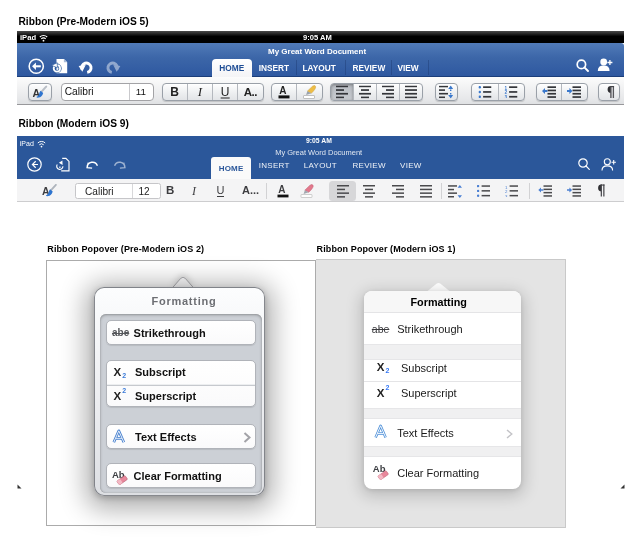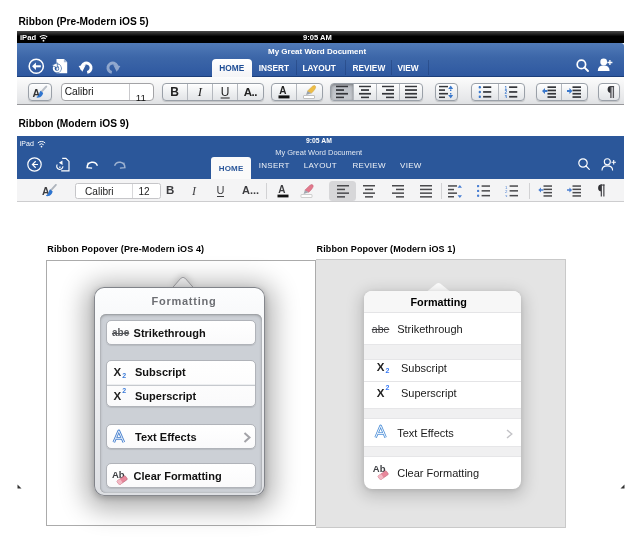--- a/index.html
+++ b/index.html
@@ -57,21 +57,21 @@
 #mpop{left:363.5px;top:291px;width:157px;height:197.5px;border-radius:8px;background:#fff;
  box-shadow:0 4px 16px 3px rgba(0,0,0,0.18),0 1px 4px rgba(0,0,0,0.1);}
 #mpop .row{position:absolute;left:0;width:100%;}
 .mlabel{position:absolute;left:33.7px;font-size:11px;color:#1a1a1a;white-space:nowrap;}
 .band{position:absolute;left:0;width:100%;background:#f0f0f1;border-top:1px solid #e6e6e8;border-bottom:1px solid #e6e6e8;box-sizing:border-box;}
 .hair{position:absolute;left:0;width:100%;height:1px;background:#e4e4e6;}
 </style></head>
 <body>
 <div class="lbl big" style="left:18.5px;top:17px;">Ribbon (Pre-Modern iOS 5)</div>
 <div class="lbl big" style="left:18.5px;top:118.6px;">Ribbon (Modern iOS 9)</div>
-<div class="lbl" style="left:47.3px;top:245.3px;">Ribbon Popover (Pre-Modern iOS 4)</div>
+<div class="lbl" style="left:47.3px;top:245.3px;">Ribbon Popover (Pre-Modern iOS 2)</div>
 <div class="lbl" style="left:316.6px;top:245.3px;">Ribbon Popover (Modern iOS 1)</div>
 
 <div id="lp" class="ab"></div>
 <div id="rp" class="ab"></div>
 
 <div id="r1" class="ab">
  <div class="status ab"></div>
  <div class="blue ab"></div>
  <div class="navline ab"></div>
  <div class="fmt ab"></div>
@@ -131,21 +131,21 @@
  <div class="cbtn" style="left:11.25px;width:23.75px;">
    <svg class="icn" width="15" height="13" viewBox="0 0 15 13">
     <text x="0" y="11" font-family="Liberation Sans" font-size="10.5" font-weight="bold" fill="#333">A</text>
     <path d="M13.9 0.8 L9.1 6.2" stroke="#b9bec6" stroke-width="2" stroke-linecap="round"></path>
     <path d="M8.1 5.2 L10.7 7.5 Q9.4 11.8 6.1 12.1 Q4.1 12.3 3.9 11.5 Q6.3 10.4 6.6 8.6 Q6.9 6.6 8.1 5.2 Z" fill="#2e74cf"></path>
       </svg>
  </div>
  <div class="cbtn" style="left:43.75px;width:93px;background:#fff;border-color:#a3a3a6;box-shadow:none;">
    <span style="position:absolute;left:3px;top:2.2px;font-size:10.2px;color:#111;">Calibri</span>
    <div style="position:absolute;left:67.5px;top:0;width:1px;height:16px;background:#c9c9cc;"></div>
-   <span style="position:absolute;left:74px;top:8px;font-size:9.8px;font-weight:normal;color:#111;">11</span>
+   <span style="position:absolute;left:74px;top:2px;font-size:9.8px;font-weight:normal;color:#111;">11</span>
  </div>
  <div class="cgroup" style="left:144.5px;width:102px;">
   <div>
         <span class="icn" style="font-weight:bold;font-size:12px;color:#222;">B</span>
       </div>
   <div>
         <span class="icn" style="font-family:'Liberation Serif',serif;font-style:italic;font-size:13px;color:#222;">I</span>
       </div>
   <div>
         <span class="icn" style="font-size:12px;color:#222;border-bottom:1.3px solid #222;line-height:12px;">U</span>

